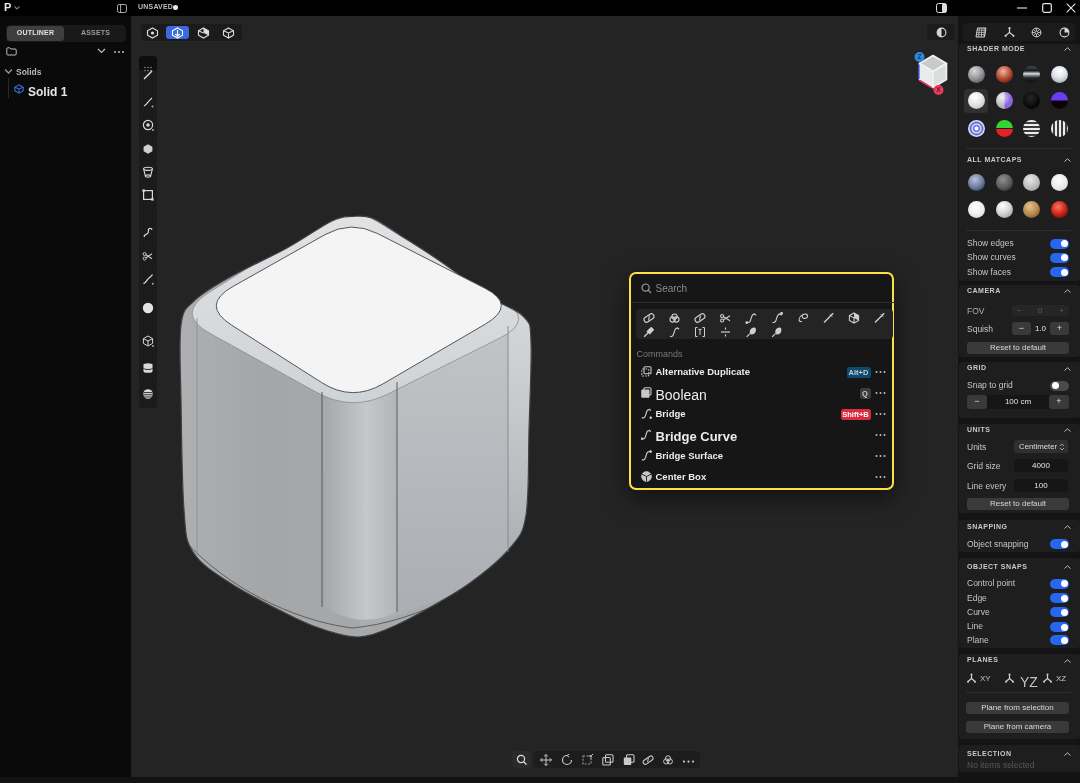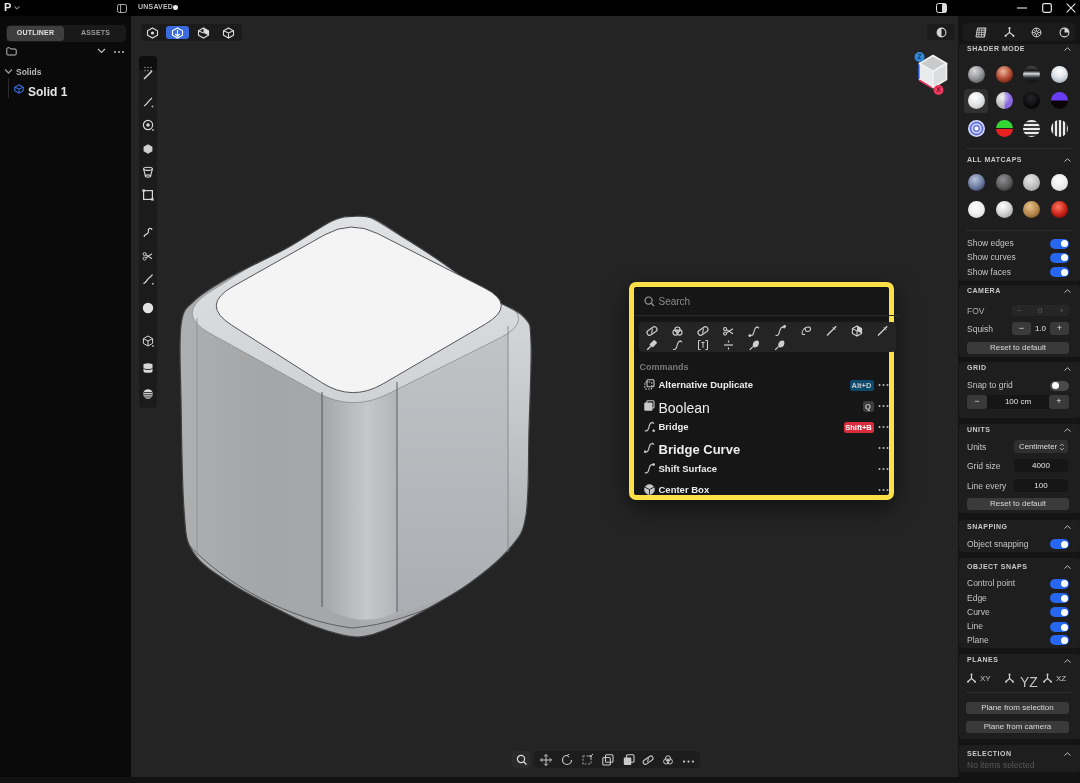--- a/index.html
+++ b/index.html
@@ -275,21 +275,21 @@
           <circle cx="6" cy="4.4" r="2.6" stroke="#c9c9c9" stroke-width="1" fill="none"></circle>
           <circle cx="4.2" cy="7.4" r="2.6" stroke="#c9c9c9" stroke-width="1" fill="none"></circle>
           <circle cx="7.8" cy="7.4" r="2.6" stroke="#c9c9c9" stroke-width="1" fill="none"></circle>
         </svg>
       <svg class="abs" style="left:148px;top:9px;" width="14" height="4">
           <circle cx="2" cy="1.6" r="1.1" fill="#c9c9c9"></circle>
           <circle cx="6.5" cy="1.6" r="1.1" fill="#c9c9c9"></circle>
           <circle cx="11" cy="1.6" r="1.1" fill="#c9c9c9"></circle>
         </svg>
     </div>
-    <div id="palette" class="abs" style="left:497.5px;top:266px;width:265.5px;height:217.5px;background:#161616;border-radius:7px;box-shadow:0 8px 24px rgba(0,0,0,0.55);border:5px solid #fde047;">
+    <div id="palette" class="abs" style="left:497.5px;top:256px;width:265.5px;height:217.5px;background:#161616;border-radius:7px;box-shadow:0 8px 24px rgba(0,0,0,0.55);border:2px solid #fde047;">
       <svg class="abs" style="left:10px;top:9px;" width="11" height="11">
           <circle cx="4.6" cy="4.6" r="3.6" stroke="#9a9a9a" stroke-width="1.2" fill="none"></circle>
           <path d="M7.2 7.2 L10 10" stroke="#9a9a9a" stroke-width="1.2"></path>
         </svg>
       <div class="abs" style="left:25px;top:8.5px;font-size:10px;color:#8a8a8a;">Search</div>
       <div class="abs" style="left:0;top:28px;width:265.5px;height:1px;background:#2b2b2b;"></div>
       <div class="abs" style="left:5px;top:35px;width:257px;height:30px;background:#242424;border-radius:4px;"></div>
       <svg id="pal-icons" class="abs" style="left:0;top:0;" width="265" height="217" viewBox="0 0 265 217" fill="none" stroke="#cfcfcf" stroke-width="1.1">
         <g transform="translate(18,44)">
             <rect x="-5.5" y="-2.6" width="11" height="5.2" rx="2.6" transform="rotate(-35)"></rect>
@@ -351,21 +351,21 @@
           </g>
         <g transform="translate(120.5,58)">
             <path d="M-1.6 1.6 Q-2.4 -2.8 1 -4.2 Q4.8 -5.6 4.4 -1.6 Q4 2.4 -0.4 2.4 Q-1.2 2.4 -1.6 1.6 Z" fill="#cfcfcf" stroke="none"></path>
             <path d="M-4.8 4.8 L-1.6 1.6" stroke-width="1.2"></path>
           </g>
         <g transform="translate(146,58)">
             <path d="M-1.6 1.6 Q-2.4 -2.8 1 -4.2 Q4.8 -5.6 4.4 -1.6 Q4 2.4 -0.4 2.4 Q-1.2 2.4 -1.6 1.6 Z" fill="#cfcfcf" stroke="none"></path>
             <path d="M-4.8 4.8 L-1.6 1.6" stroke-width="1.2"></path>
           </g>
       </svg>
-      <div class="abs" style="left:6px;top:74.5px;font-size:9px;color:#787878;font-weight:bold;">Commands</div>
+      <div class="abs" style="left:6px;top:74.5px;font-size:9px;color:#787878;">Commands</div>
       <div id="pal-list">
         <svg class="abs" style="left:10px;top:92px;" width="11" height="11" fill="none" stroke="#c8c8c8">
             <rect x="3" y="0.8" width="7" height="7" rx="1" stroke-width="1.1"></rect>
             <rect x="0.8" y="3" width="7" height="7" rx="1" stroke-width="1.1" stroke-dasharray="1.6 1.2"></rect>
           </svg>
         <div class="abs" style="left:25px;top:92px;font-size:9.5px;font-weight:bold;color:#ececec;">Alternative Duplicate</div>
         <div class="abs" style="left:216px;top:92.5px;width:24px;height:11px;background:#0c4a6e;border-radius:2.5px;color:#c9c9c9;font-size:7.5px;font-weight:bold;text-align:center;line-height:11px;">Alt+D</div>
         <svg class="abs" style="left:244px;top:95.5px;" width="12" height="4">
             <circle cx="1.5" cy="2" r="1" fill="#bdbdbd"></circle>
             <circle cx="5.5" cy="2" r="1" fill="#bdbdbd"></circle>
@@ -400,21 +400,21 @@
         <div class="abs" style="left:25px;top:155px;font-size:13px;font-weight:bold;color:#ececec;">Bridge Curve</div>
         <svg class="abs" style="left:244px;top:158.5px;" width="12" height="4">
             <circle cx="1.5" cy="2" r="1" fill="#bdbdbd"></circle>
             <circle cx="5.5" cy="2" r="1" fill="#bdbdbd"></circle>
             <circle cx="9.5" cy="2" r="1" fill="#bdbdbd"></circle>
           </svg>
         <svg class="abs" style="left:10px;top:176px;" width="11" height="11" fill="none" stroke="#c8c8c8">
             <path d="M0.8 9.6 C3.6 10.8 4.4 8.2 5 5.8 C5.6 3.4 6.6 0.6 9.4 1.8 M8 1 L10 2.6" stroke-width="1.2"></path>
             <circle cx="9.7" cy="1.5" r="0.9" fill="#c8c8c8"></circle>
           </svg>
-        <div class="abs" style="left:25px;top:176px;font-size:9.5px;font-weight:bold;color:#ececec;">Shift Surface</div>
+        <div class="abs" style="left:25px;top:176px;font-size:9.5px;font-weight:bold;color:#ececec;">Bridge Surface</div>
         <svg class="abs" style="left:244px;top:179.5px;" width="12" height="4">
             <circle cx="1.5" cy="2" r="1" fill="#bdbdbd"></circle>
             <circle cx="5.5" cy="2" r="1" fill="#bdbdbd"></circle>
             <circle cx="9.5" cy="2" r="1" fill="#bdbdbd"></circle>
           </svg>
         <svg class="abs" style="left:10px;top:197px;" width="11" height="11" fill="none" stroke="#c8c8c8">
             <circle cx="5.5" cy="5.5" r="4.8" fill="#c8c8c8"></circle>
             <path d="M1 3.2 L5.5 5.5 L10 3.2 M5.5 5.5 L5.5 10.3" stroke="#161616" stroke-width="0.9"></path>
           </svg>
         <div class="abs" style="left:25px;top:197px;font-size:9.5px;font-weight:bold;color:#ececec;">Center Box</div>

